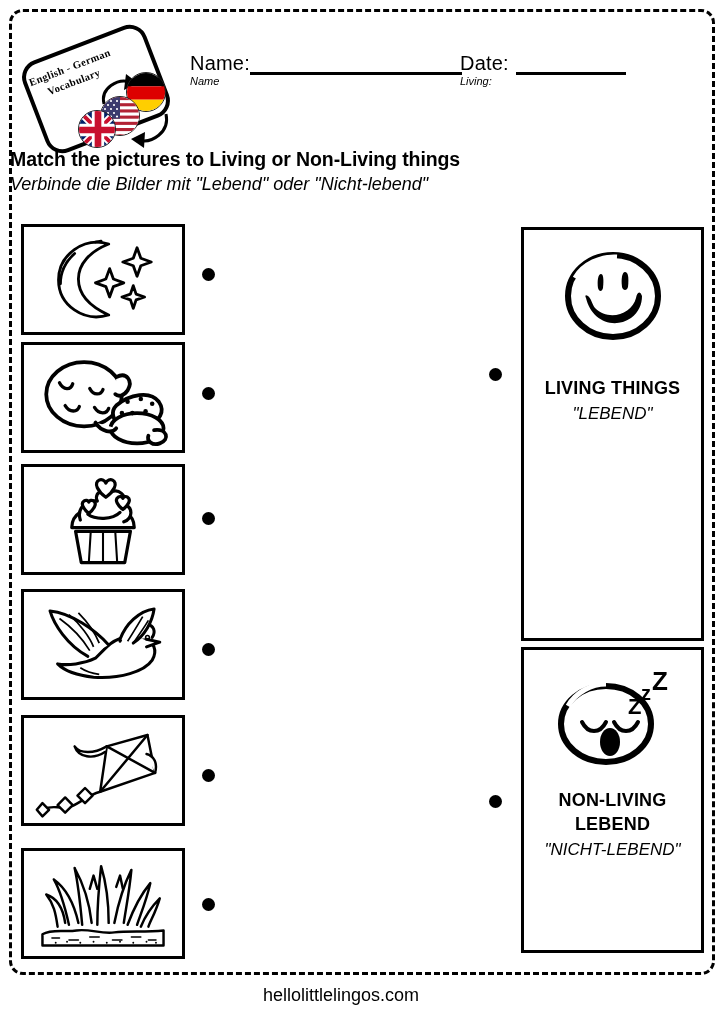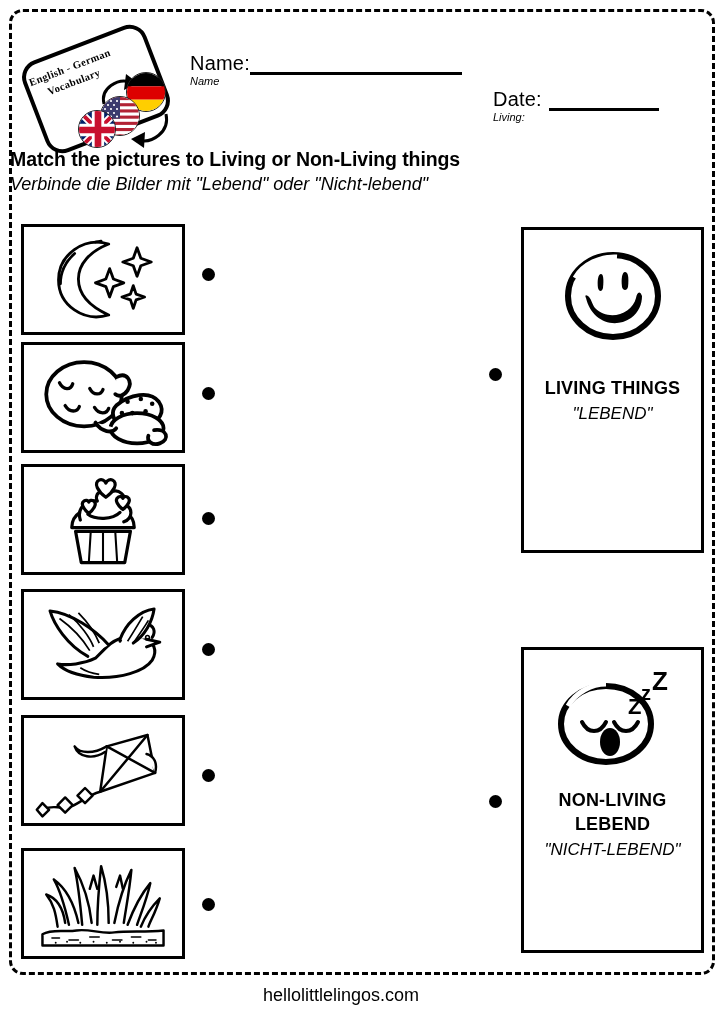--- a/index.html
+++ b/index.html
@@ -95,21 +95,21 @@
     font-size: 11px;
     font-style: italic;
   }
   .rule {
     border-bottom: 3px solid #000;
     display: inline-block;
     vertical-align: 4px;
   }
 
   #name-block { left: 190px; top: 52px; }
-  #date-block { left: 493px; top: 52px; margin-top: 36px; }
+  #date-block { left: 460px; top: 52px; }
   .hdr-row { display: flex; align-items: flex-end; }
 
   
   .title {
     position: absolute;
     left: 10px; top: 148px;
     width: 724px;
   }
   .title-main {
     font-size: 19.5px;
@@ -146,21 +146,21 @@
   
   .cat-box {
     position: absolute;
     left: 521px;
     width: 183px;
     border: 3px solid #000;
     box-sizing: border-box;
     background: #fff;
     text-align: center;
   }
-  #cat-living { top: 227px; height: 326px; }
+  #cat-living { top: 227px; height: 414px; }
   #cat-nonliving { top: 647px; height: 306px; }
   .cat-icon { margin-top: 16px; }
   .cat-icon svg { display: block; margin: 0 auto; }
   .cat-label {
     font-size: 18px;
     font-weight: bold;
     letter-spacing: 0.2px;
     line-height: 24px;
   }
   .cat-sub {

